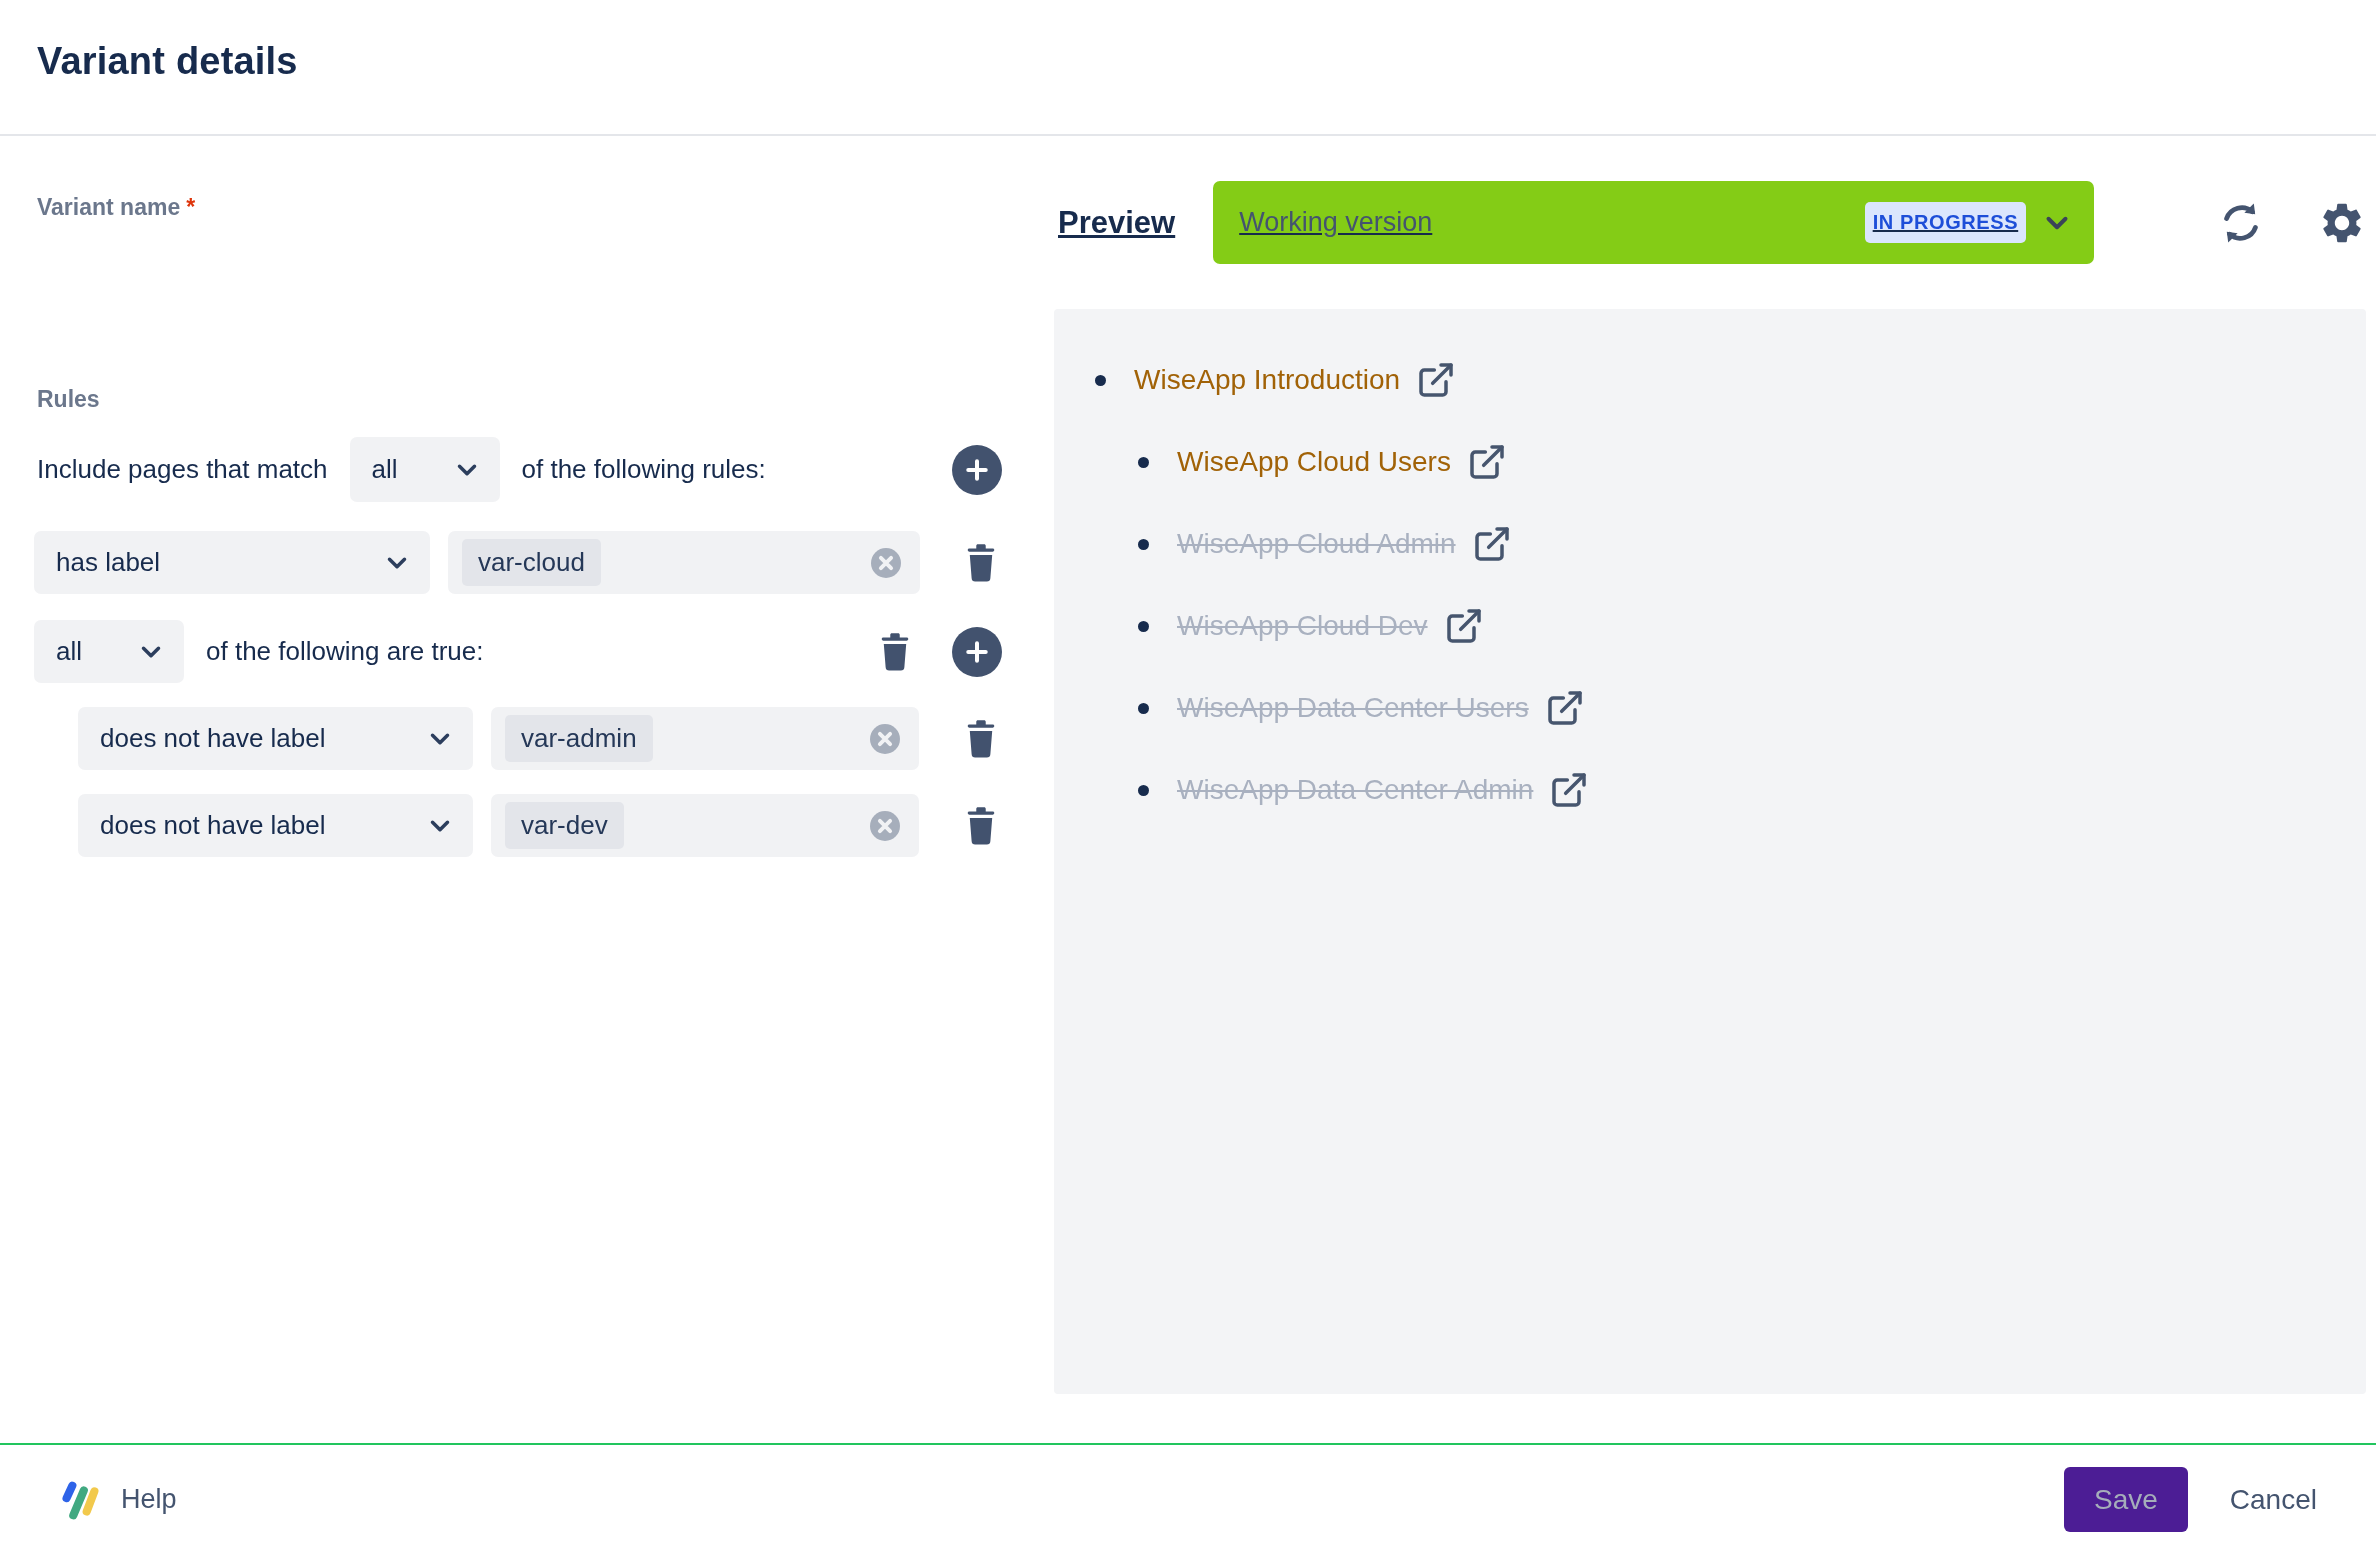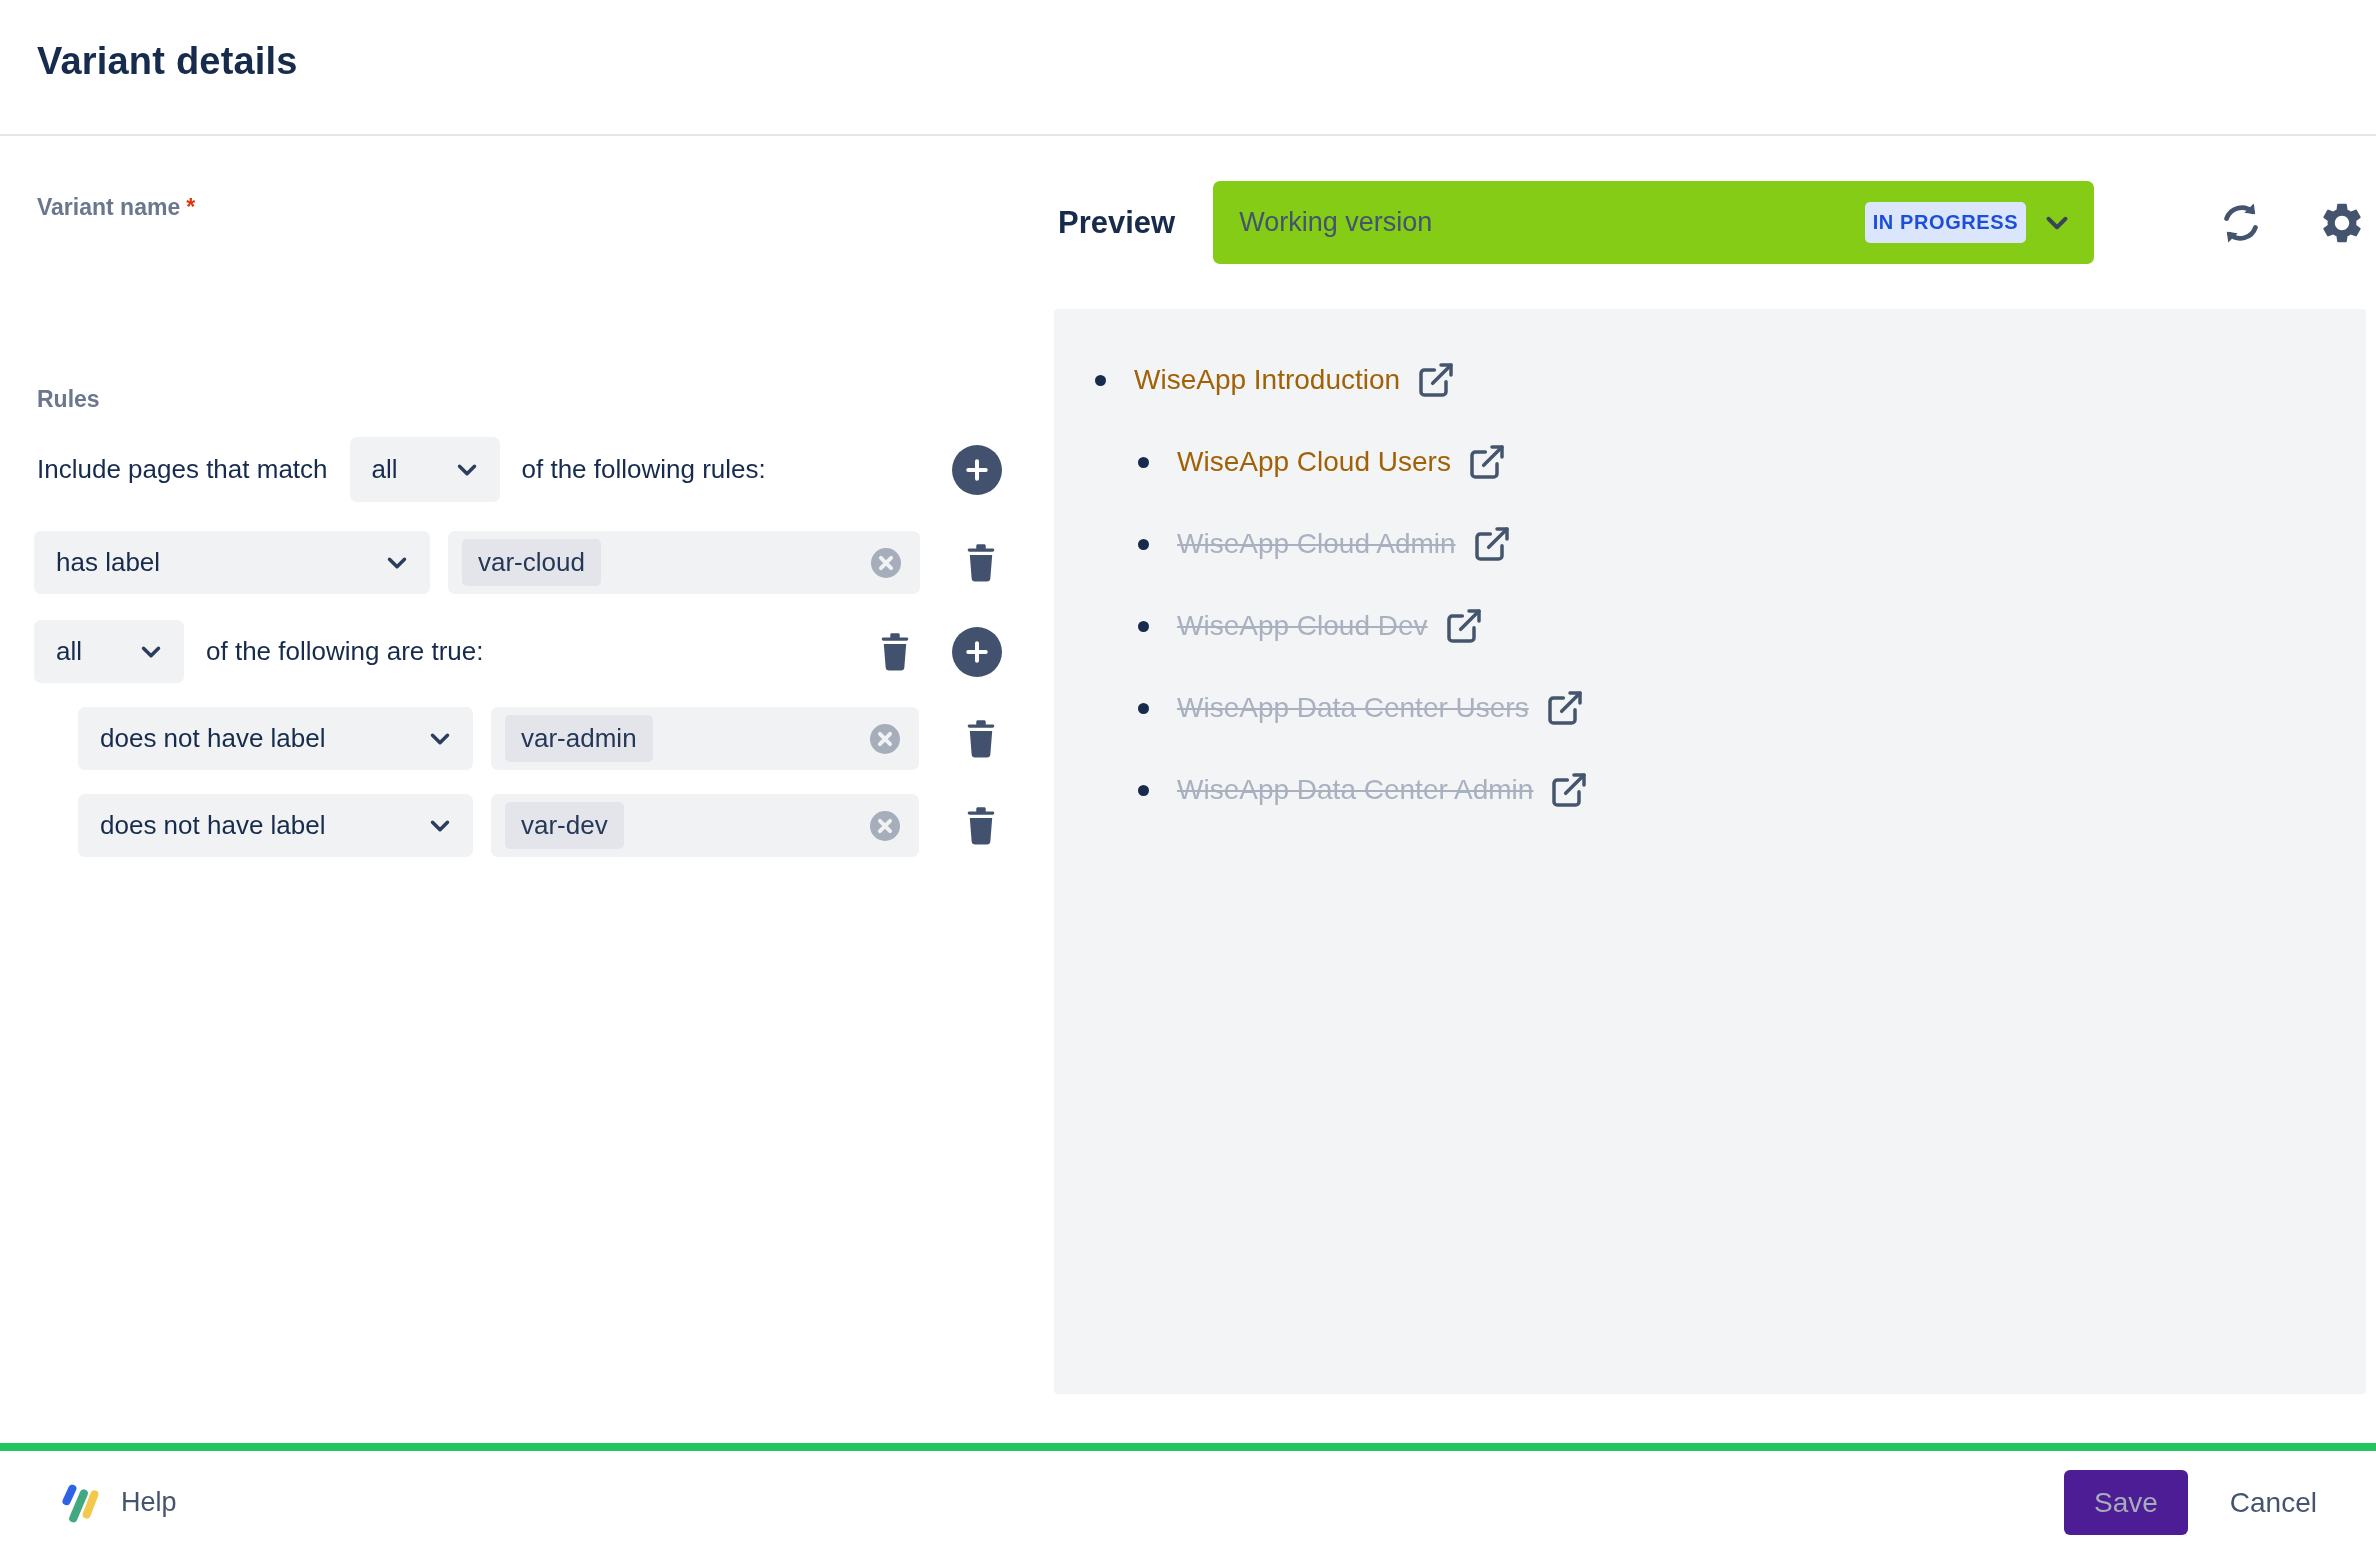--- a/index.html
+++ b/index.html
@@ -47,21 +47,21 @@
 
   .iconbar { margin-left:auto; display:flex; align-items:center; gap:36px; }
   .trash-btn { width:42px; height:46px; cursor:pointer; background:none; border:none; padding:0; }
   .plus-btn { width:50px; height:50px; border-radius:50%; background:#42526E; border:none;
     display:flex; align-items:center; justify-content:center; cursor:pointer; flex:0 0 auto; }
 
   .group-sel { width:150px; height:63px; margin-right:22px; }
 
   
   .pv-head { position:absolute; left:1058px; top:181px; width:1308px; height:83px;
-    display:flex; align-items:center; }
+    display:flex; align-items:center;text-decoration:underline; }
   .pv-title { font-size:31px; font-weight:700; color:#172B4D; margin-right:38px; }
   .ver-select { width:881px; height:83px; background:#84cc16; border-radius:7px;
     display:flex; align-items:center; padding:0 20px 0 26px; cursor:pointer; }
   .ver-name { font-size:27px; color:#44546F; }
   .badge { margin-left:auto; background:#DBE6FD; color:#1D4ED8; font-size:20px; font-weight:700;
     letter-spacing:0.6px; padding:9px 8px; border-radius:5px; }
   .ver-select .chev { width:34px; height:34px; margin-left:14px; }
   .pv-actions { margin-left:auto; display:flex; align-items:center; gap:53px; }
   .icon-btn { width:48px; height:48px; background:none; border:none; padding:0; cursor:pointer; }
 
@@ -70,21 +70,21 @@
   .pages { list-style:none; }
   .page-row { display:flex; align-items:center; height:82px; padding-left:41px; }
   .page-row.level-1 { padding-left:84px; }
   .bullet { width:11px; height:11px; border-radius:50%; background:#172B4D; flex:0 0 auto;
     margin-right:28px; }
   .page-title { font-size:28px; color:#a16207; cursor:pointer; }
   .page-row.excluded .page-title { color:#A9B1C0; text-decoration:line-through; text-decoration-thickness:2px; }
   .ext { width:40px; height:40px; margin-left:16px; flex:0 0 auto; cursor:pointer; }
 
   
-  .ftr { position:absolute; left:0; top:1443px; width:2376px; height:111px; border-top:8px solid #22c55e;
+  .ftr { position:absolute; left:0; top:1443px; width:2376px; height:111px; border-top:2px solid #22c55e;
     display:flex; align-items:center; }
   .help { display:flex; align-items:center; gap:18px; margin-left:57px; cursor:pointer; }
   .help-label { font-size:27px; color:#44546F; }
   .ftr-right { margin-left:auto; display:flex; align-items:center; gap:28px; margin-right:45px; }
   .save-btn { background:#4c1d95; border:none; border-radius:6px; height:65px; padding:0 30px;
     font-size:28px; color:#A5ADBA; font-family:inherit; cursor:not-allowed; }
   .cancel-btn { background:none; border:none; font-size:28px; color:#44546F; font-family:inherit;
     padding:0 14px; cursor:pointer; }
 
   svg { display:block; }

